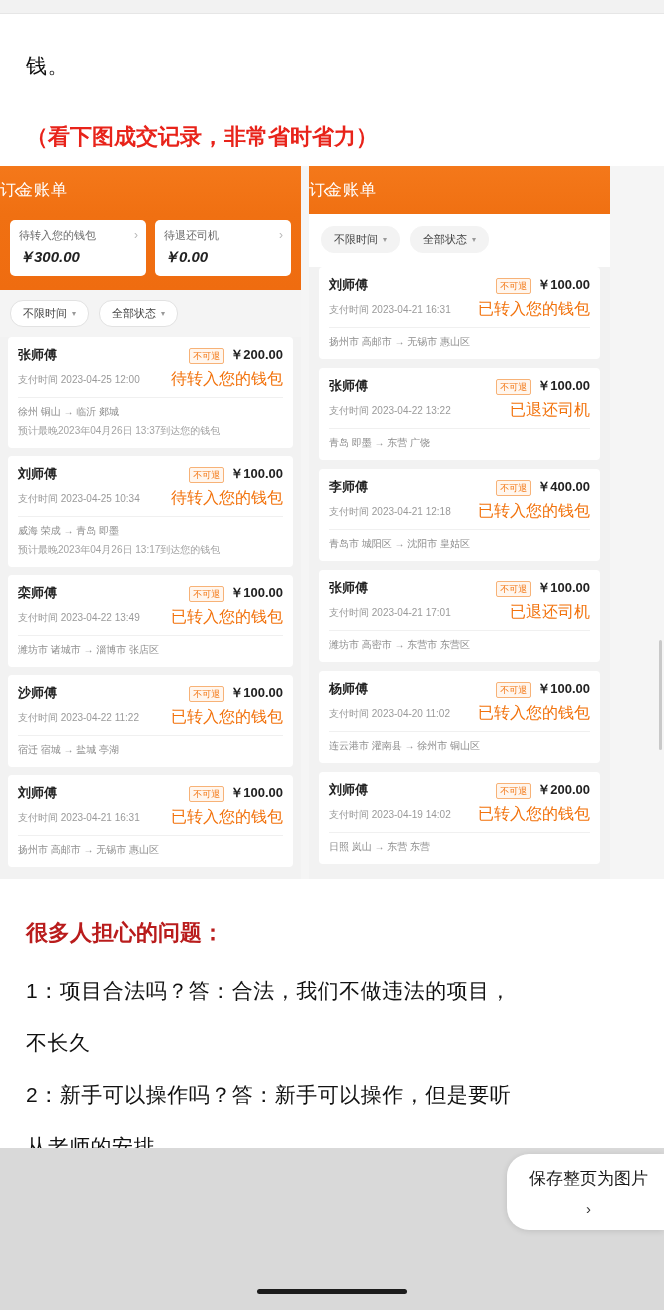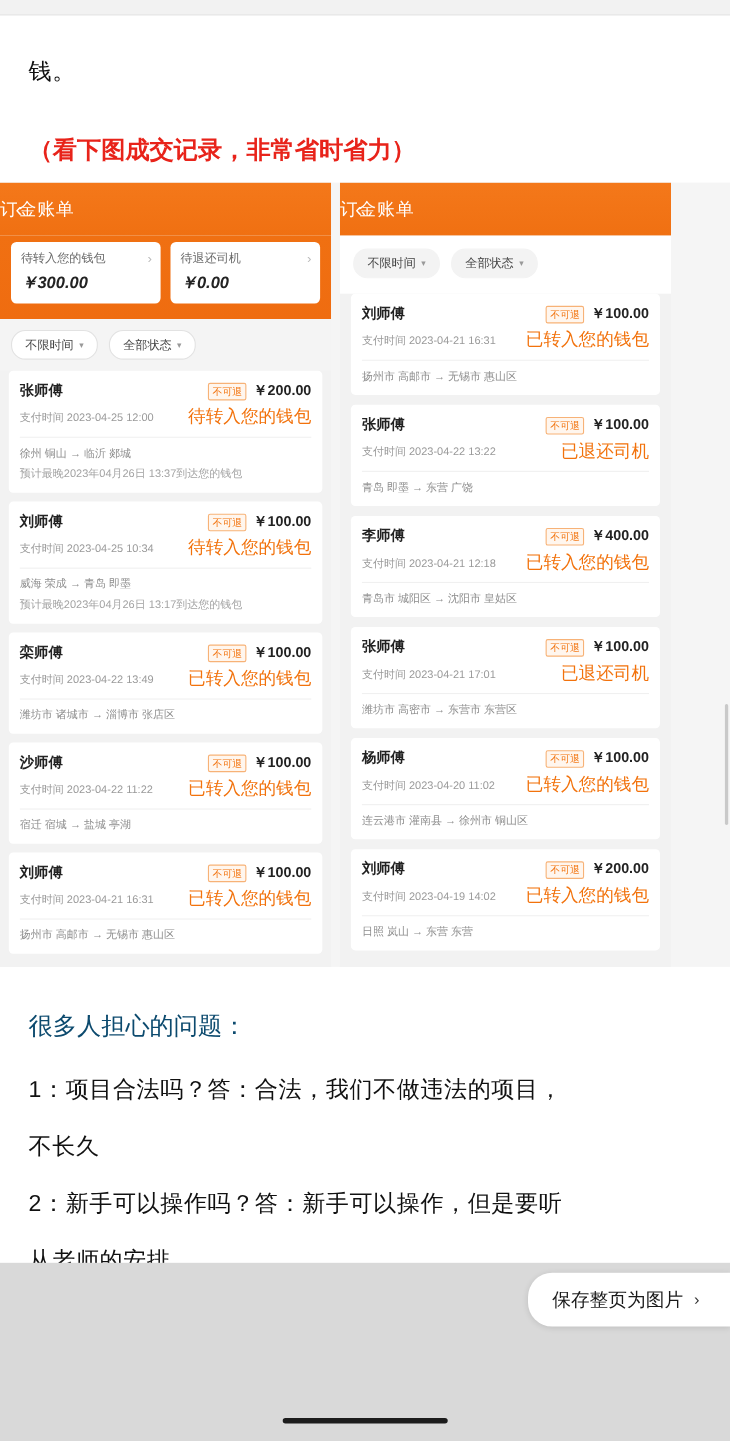--- a/index.html
+++ b/index.html
@@ -39,22 +39,22 @@
   }
   .redline {
     font-size: 22px;
     font-weight: bold;
     color: #e8231a;
     line-height: 58px;
     padding-top: 16px;
   }
   .redhead {
     font-size: 22px;
-    font-weight: normal;
-    color: #0c4a6e;
+    font-weight: bold;
+    color: #b91c1c;
     line-height: 56px;
     padding-top: 26px;
     padding-bottom: 4px;
   }
 
   
   .shot-wrap {
     display: flex;
     gap: 8px;
     background: #f5f5f5;
@@ -220,30 +220,31 @@
     left: 0;
     right: 0;
     bottom: 0;
     height: 162px;
     background: #d9d9d9;
     pointer-events: none;
   }
   .save-pill {
     position: absolute;
     right: 0;
-    bottom: 104px;
+    bottom: 80px;
     background: #fff;
     border-radius: 22px 0 0 22px;
-    padding: 13px 28px 13px 22px;
+    padding: 13px 16px 13px 22px;
     font-size: 17px;
     color: #1a1a1a;
     display: flex;
     align-items: center;
     gap: 10px;
     box-shadow: 0 1px 6px rgba(0,0,0,0.12);
+    flex-direction: column;
   }
   .save-pill .chev { color: #333; font-size: 15px; }
   .home-indicator {
     position: absolute;
     left: 50%;
     transform: translateX(-50%);
     bottom: 16px;
     width: 150px;
     height: 5px;
     border-radius: 3px;

